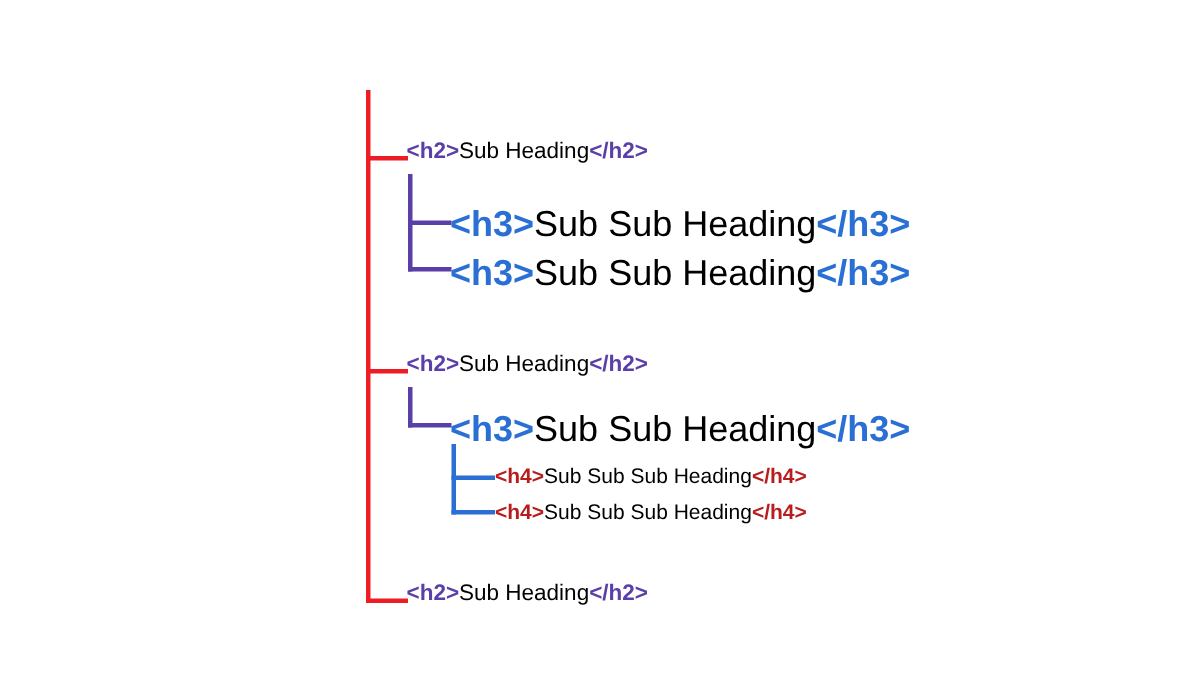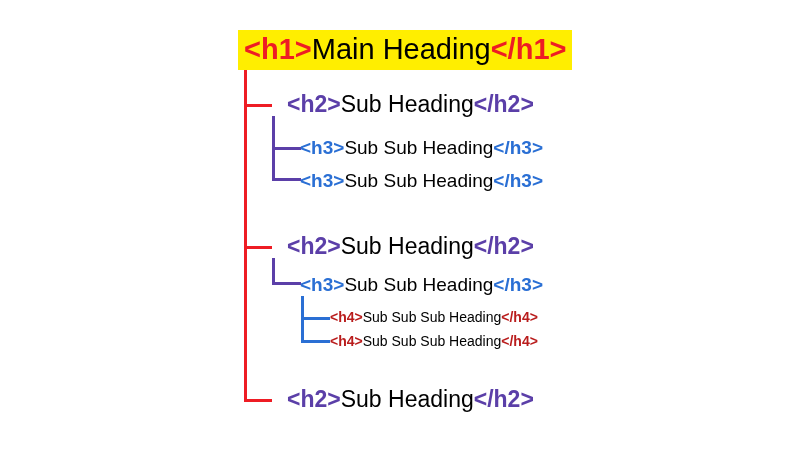--- a/index.html
+++ b/index.html
@@ -44,32 +44,32 @@
     top: 30px;
     font-size: 29px;
     background: #ffee00;
     padding: 5px 6px 6px 6px;
   }
   .level-h1 .tag { color: #ee1c24; }
   .level-h1 .label { font-weight: normal; }
 
   
   .level-h2 {
-    left: 287px;
-    font-size: 23px;
+    left: 271px;
+    font-size: 15px;
   }
   .level-h2 .tag { color: #5b3fa8; }
 
   .h2-a { top: 93px; }
   .h2-b { top: 235px; }
   .h2-c { top: 388px; }
 
   
   .level-h3 {
-    font-size: 19px;
+    font-size: 24px;
   }
   .level-h3 .tag { color: #2a6fd4; }
 
   .h3-a { left: 300px; top: 138px; }
   .h3-b { left: 300px; top: 171px; }
   .h3-c { left: 300px; top: 275px; }
 
   
   .level-h4 {
     font-size: 14px;
@@ -140,23 +140,20 @@
   <div class="line hline c-purple stub-purple-1"></div>
   <div class="line hline c-purple stub-purple-2"></div>
 
   <div class="line vline c-purple trunk-purple-2"></div>
   <div class="line hline c-purple stub-purple-3"></div>
 
   <div class="line vline c-blue trunk-blue"></div>
   <div class="line hline c-blue stub-blue-1"></div>
   <div class="line hline c-blue stub-blue-2"></div>
 
-  <div class="node level-h1">
-    <span class="tag">&lt;h1&gt;</span><span class="label">Main Heading</span><span class="tag">&lt;/h1&gt;</span>
-  </div>
 
   <div class="node level-h2 h2-a">
     <span class="tag">&lt;h2&gt;</span><span class="label">Sub Heading</span><span class="tag">&lt;/h2&gt;</span>
   </div>
 
   <div class="node level-h3 h3-a">
     <span class="tag">&lt;h3&gt;</span><span class="label">Sub Sub Heading</span><span class="tag">&lt;/h3&gt;</span>
   </div>
 
   <div class="node level-h3 h3-b">

